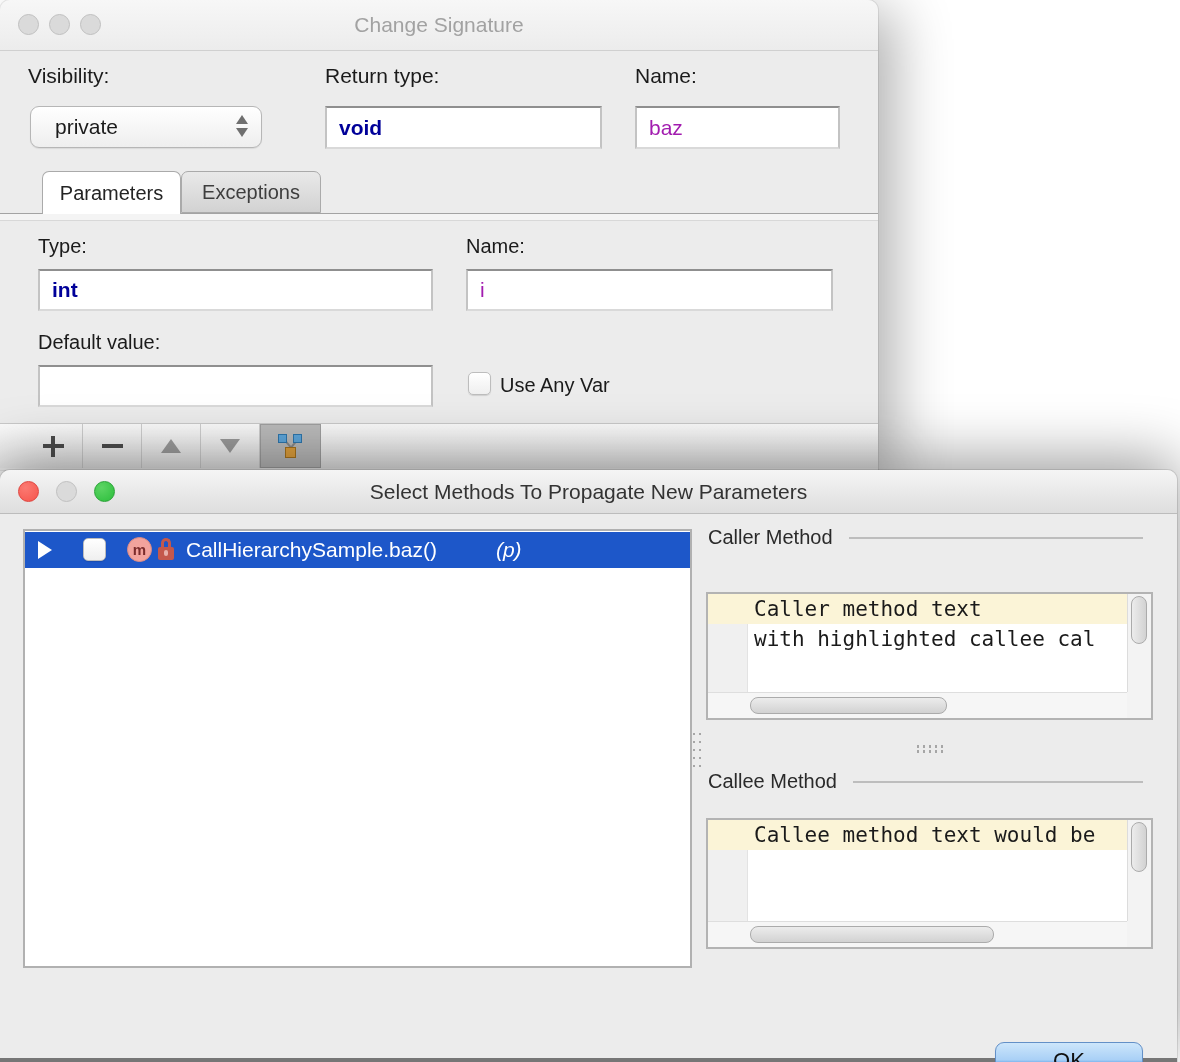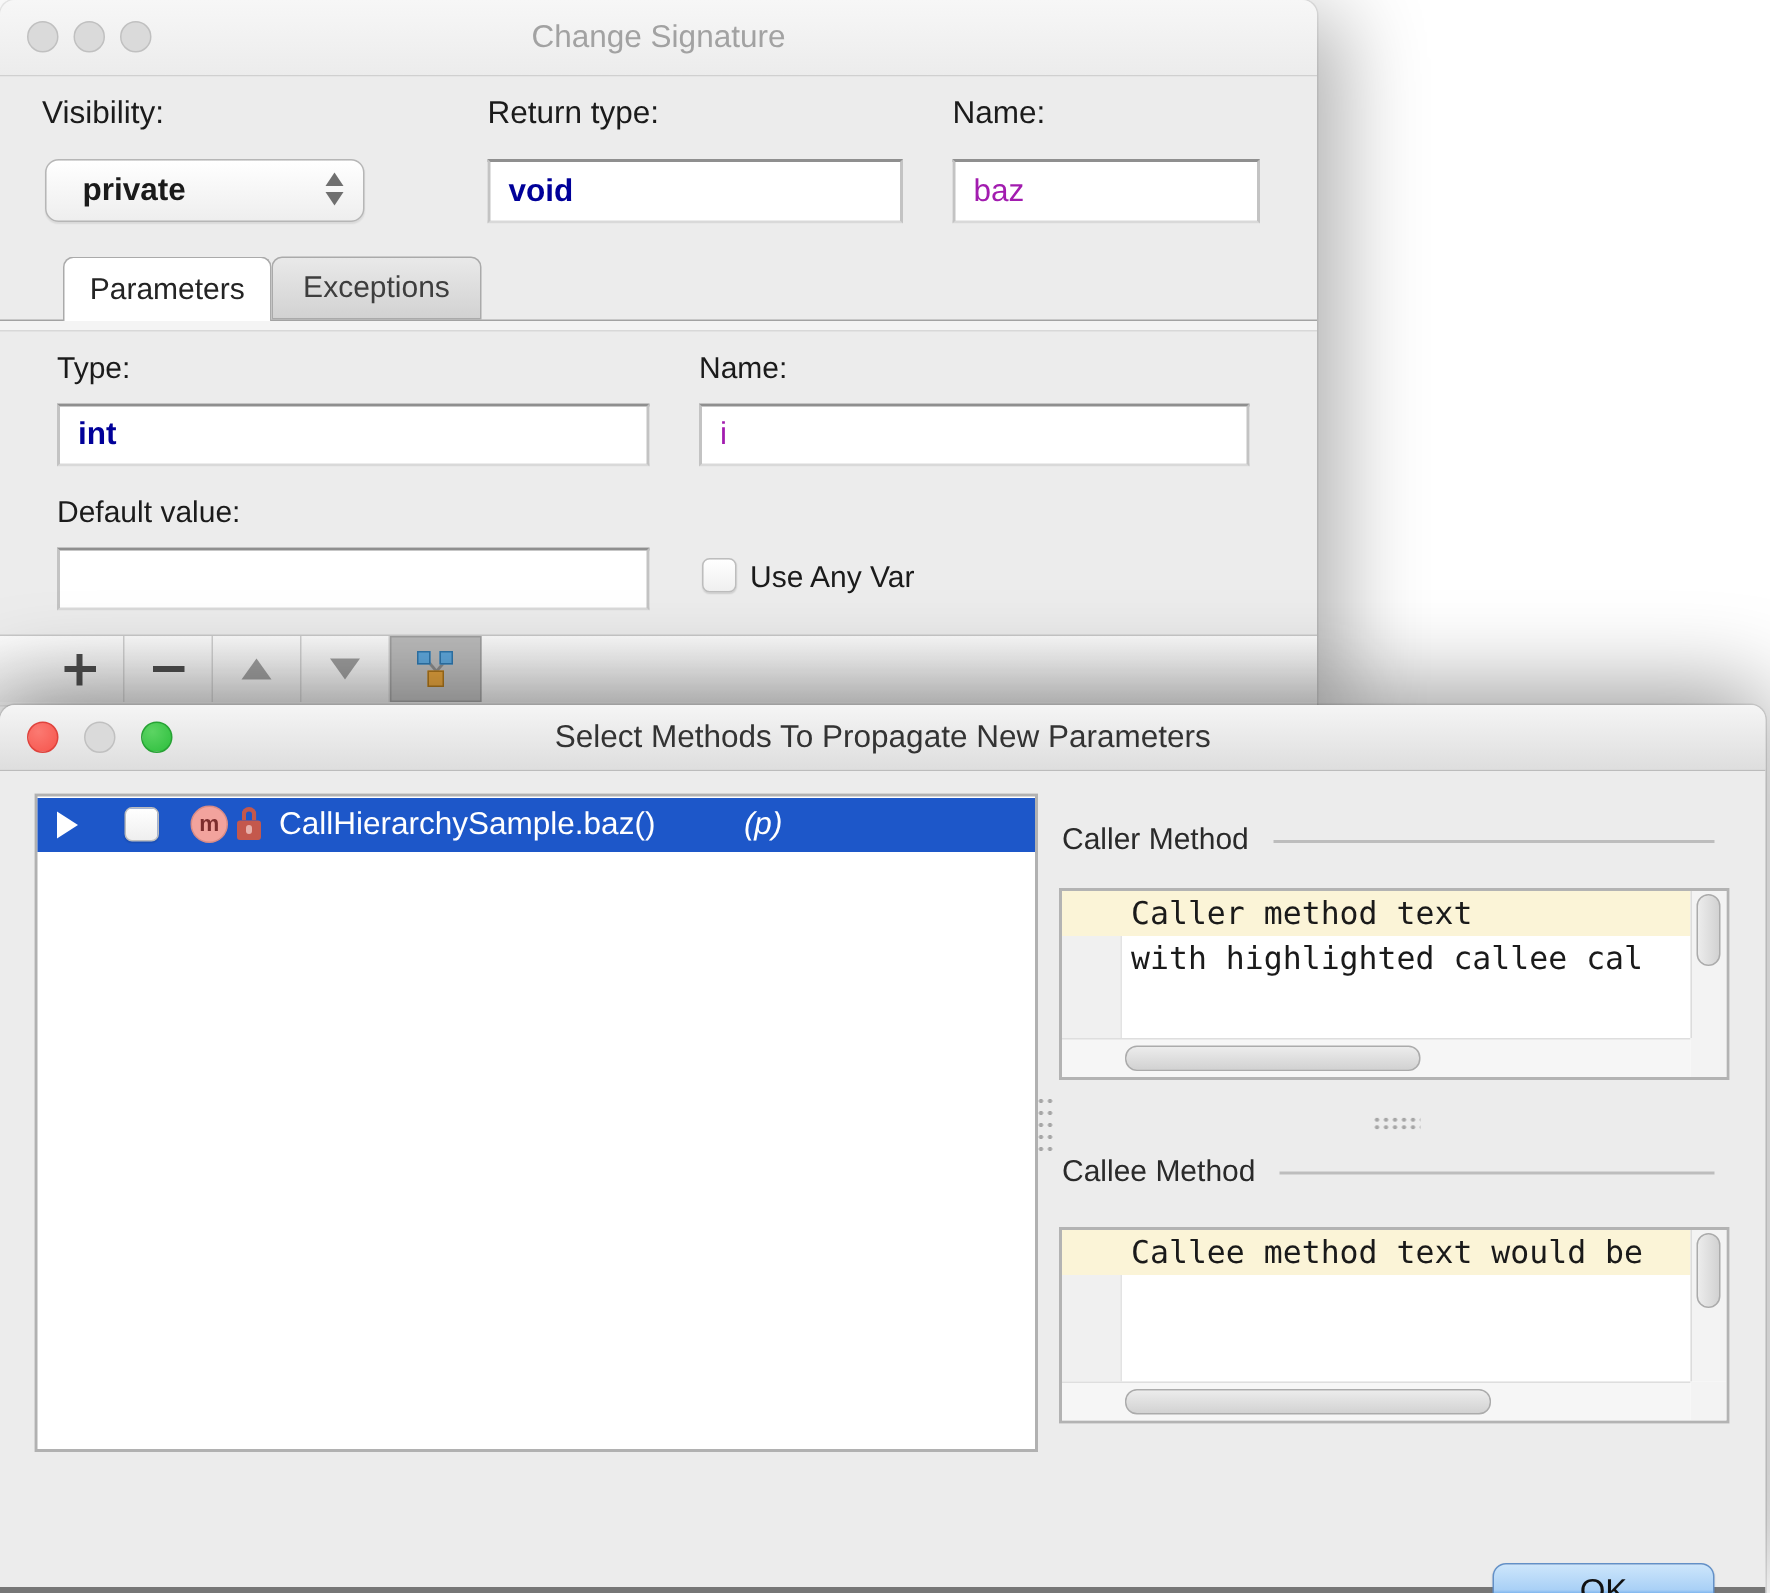--- a/index.html
+++ b/index.html
@@ -21,23 +21,23 @@
   .lights{position:absolute;display:flex;}
   #win1 .lights{left:18px;top:14px;gap:10px;}
   .light{width:21px;height:21px;border-radius:50%;}
   .light.inactive{background:#dadada;border:1px solid #c0c0c0;box-sizing:border-box;}
   .flabel{position:absolute;font-size:21px;color:#1b1b1b;}
   .tfield{position:absolute;background:#fff;box-sizing:border-box;
      border-style:solid;border-width:2px;
      border-color:#8f8f8f #c3c3c3 #d9d9d9 #c3c3c3;
      font-size:21px;color:#a21caf;display:flex;align-items:center;padding:0 12px;white-space:nowrap;overflow:hidden;}
   .navy{color:#000099;font-weight:bold;}
-  .popup{position:absolute;left:30px;top:106px;width:213px;height:42px;border-radius:9px;
+  .popup{position:absolute;left:30px;top:106px;width:232px;height:42px;border-radius:9px;
      background:linear-gradient(#ffffff,#eeeeee);border:1px solid #b6b6b6;box-sizing:border-box;
-     display:flex;align-items:center;box-shadow:0 1px 1px rgba(0,0,0,.08);font-weight:bold;}
+     display:flex;align-items:center;box-shadow:0 1px 1px rgba(0,0,0,.08);}
   .popup .val{font-size:21px;color:#1b1b1b;padding-left:24px;}
   .stepper{position:absolute;right:13px;top:8px;display:flex;flex-direction:column;gap:4px;align-items:center;}
   .stepper .up{width:0;height:0;border-left:6px solid transparent;border-right:6px solid transparent;border-bottom:9px solid #6f6f6f;}
   .stepper .dn{width:0;height:0;border-left:6px solid transparent;border-right:6px solid transparent;border-top:9px solid #6f6f6f;}
   .tab{position:absolute;top:171px;height:42px;box-sizing:border-box;border:1px solid #aaaaaa;
      border-radius:7px 7px 0 0;display:flex;align-items:center;justify-content:center;font-size:20px;}
   .tab.active{background:#ffffff;border-bottom:none;z-index:3;color:#242424;height:43px;}
   .tab.idle{background:linear-gradient(#e9e9e9,#d2d2d2);color:#3e3e3e;z-index:1;}
   .tabline1{position:absolute;left:0;right:0;top:213px;height:1px;background:#a3a3a3;z-index:2;}
   .tabband{position:absolute;left:0;right:0;top:214px;height:6px;background:#f4f4f4;z-index:1;}
@@ -218,21 +218,21 @@
           <div class="shackle"></div>
           <div class="bod"></div>
         </div>
       <div class="treelabel">
         <span>CallHierarchySample.baz()</span>
         <span class="sfx">(p)</span>
       </div>
     </div>
   </div>
 
-  <div class="sect" style="left:708px;top:79px;">
+  <div class="sect" style="left:708px;top:56px;">
     <span class="slabel">Caller Method</span>
     <span class="rule"></span>
   </div>
   <div class="editor" style="left:706px;top:122px;height:128px;">
     <div class="ed-cream"></div>
     <div class="ed-gutter"></div>
     <div class="ed-line" style="top:0;">Caller method text</div>
     <div class="ed-line" style="top:30px;">with highlighted callee cal</div>
     <div class="ed-vtrack">
         <div class="ed-vthumb" style="height:48px;"></div>

